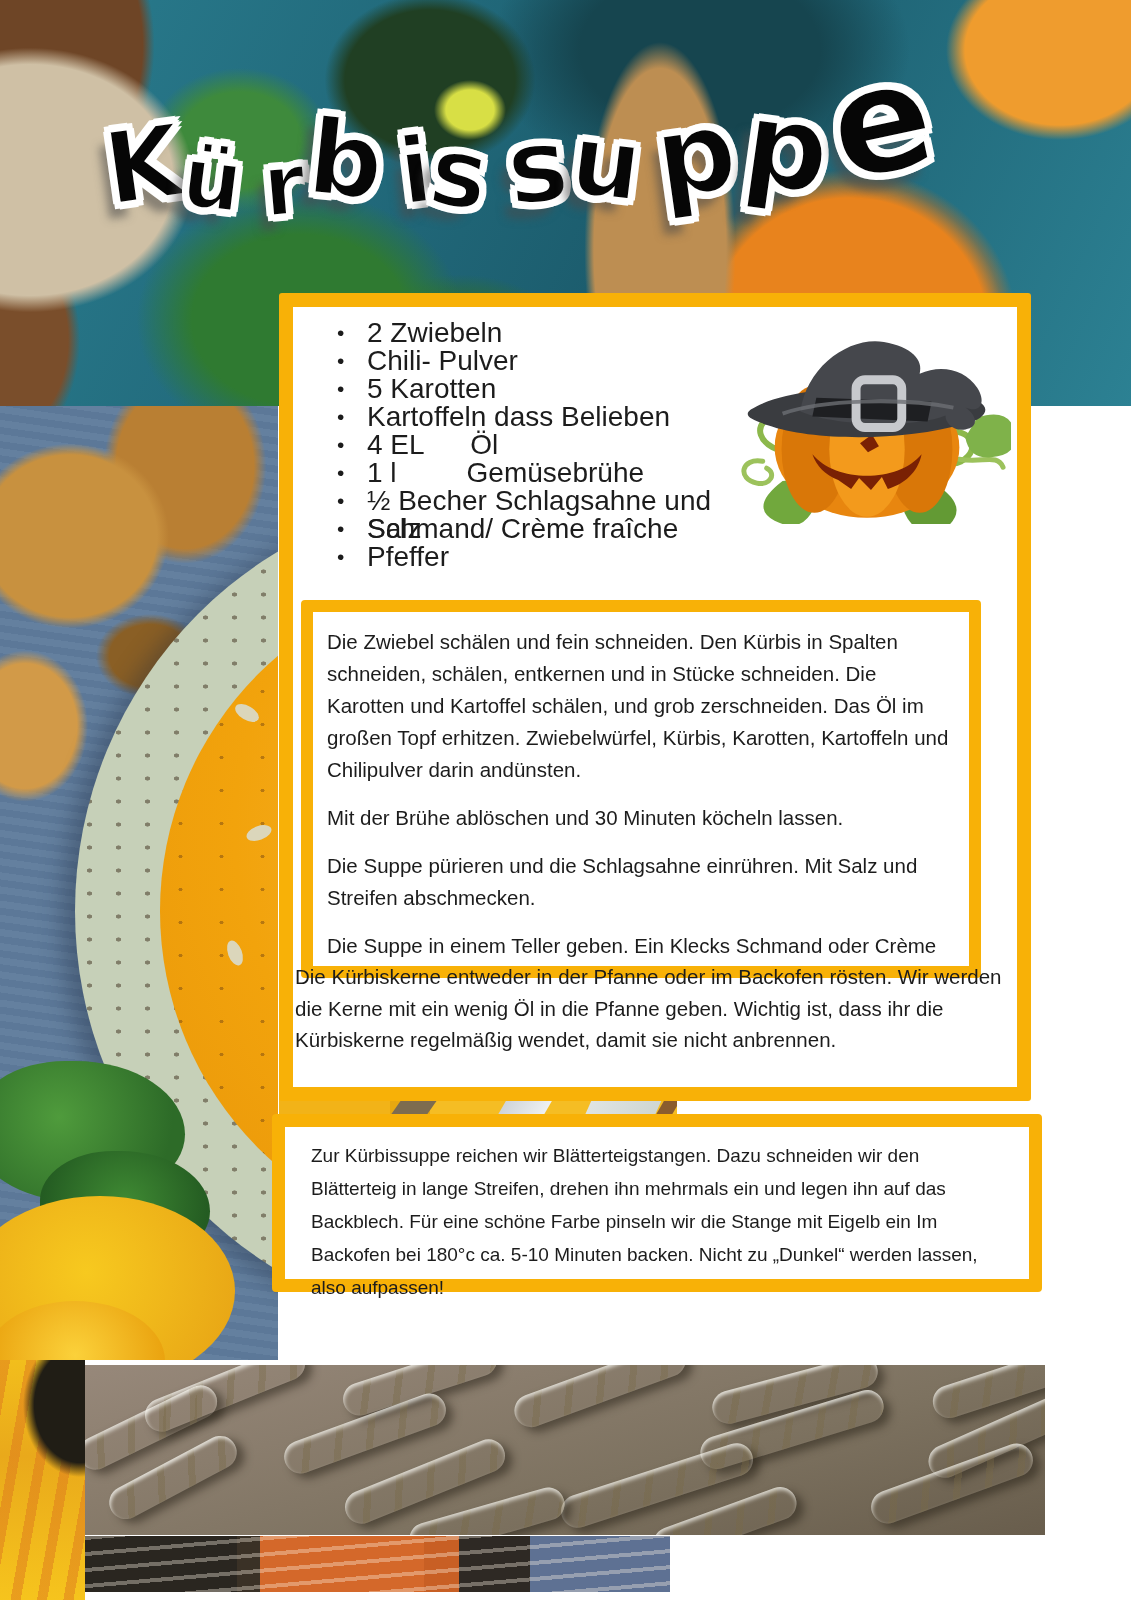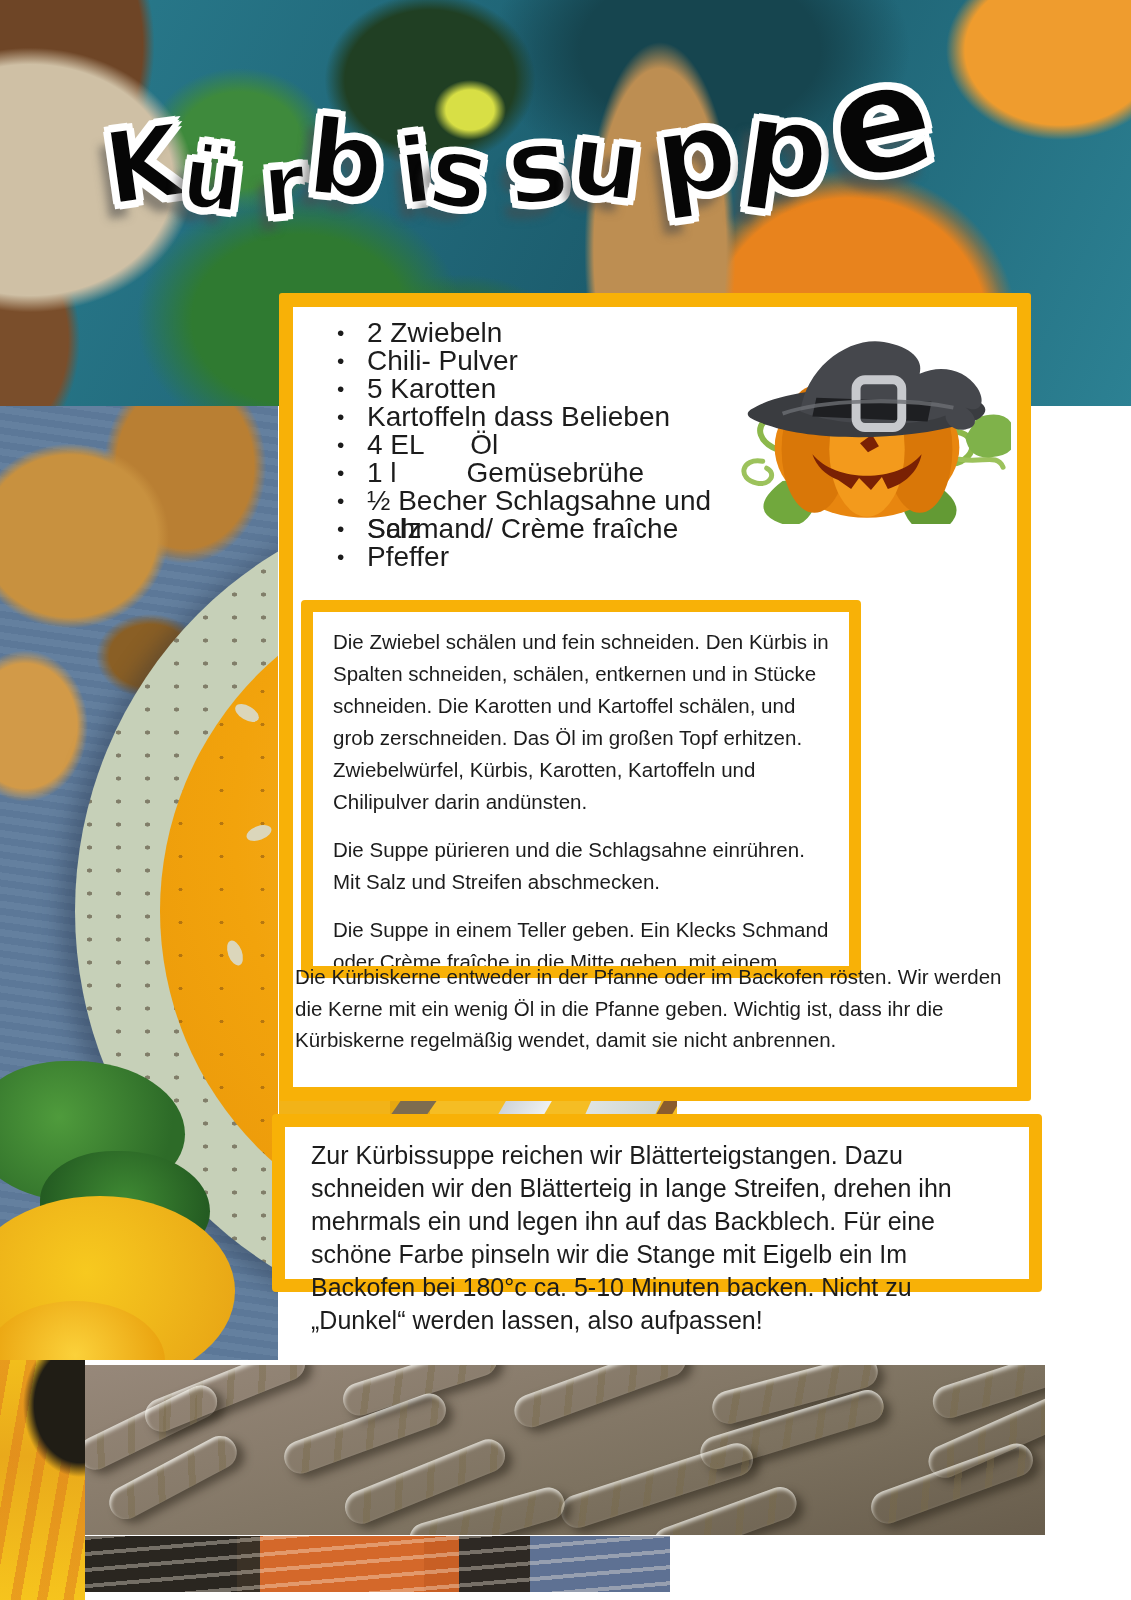--- a/index.html
+++ b/index.html
@@ -116,30 +116,30 @@
   .title span:nth-child(11){font-size:148px;transform:rotate(-12deg) translateY(-40px);}
 
   
   .box1{position:absolute;left:279px;top:293px;width:752px;height:808px;z-index:3;
     background:#fff;border:14px solid var(--accent,#f8b107);box-sizing:border-box;border-radius:3px;}
   .ingredients{position:absolute;left:0;top:12px;width:480px;margin:0;padding:0;list-style:none;}
   .ingredients li{position:relative;padding-left:74px;height:28px;line-height:28px;
     font-size:28px;white-space:pre-wrap;}
   .ingredients li::before{content:"•";position:absolute;left:44px;top:0;font-size:21px;}
   .pumpkin-clipart{position:absolute;left:430px;top:12px;width:288px;height:205px;}
-  .box-inner{position:absolute;left:8px;top:293px;width:560px;height:378px;box-sizing:border-box;
+  .box-inner{position:absolute;left:8px;top:293px;width:680px;height:378px;box-sizing:border-box;
     border:12px solid var(--accent,#f8b107);border-radius:4px;background:#fff;
-    padding:6px 16px 0 20px;overflow:hidden;}
+    padding:6px 16px 0 14px;overflow:hidden;}
   .box-inner p{margin:8px 0 16px;font-size:20.5px;line-height:32px;}
   .roast-note{position:absolute;left:2px;top:654px;width:726px;margin:0;
     font-size:20.5px;line-height:31.5px;}
   .box2{position:absolute;left:272px;top:1114px;width:770px;height:178px;z-index:3;
     background:#fff;border:13px solid var(--accent,#f8b107);box-sizing:border-box;border-radius:4px;
     padding:12px 20px 0 26px;}
-  .box2 p{margin:0;font-size:25px;line-height:33px;}
+  .box2 p{margin:0;font-size:19px;line-height:33px;}
 </style>
 </head>
 <body>
 
 <div class="page">
 
   <div class="photo-top"></div>
 
   <div class="photo-left">
     <div class="onions"></div>
@@ -230,20 +230,21 @@
       <path d="M90 133 C 114 162, 176 162, 200 133 C 196 152, 182 163, 166 168 L 160 156 L 149 169 L 137 157 L 129 168 L 116 159 C 103 154, 94 145, 90 133 Z" fill="#7a2104"></path>
       <path d="M28 88 C 70 60, 222 56, 258 80 C 270 87, 264 98, 244 102 C 180 121, 88 119, 46 104 C 28 98, 20 94, 28 88 Z" fill="#3a3c40"></path>
       <path d="M78 90 C 84 44, 128 14, 162 20 C 190 25, 202 38, 198 52 C 220 42, 244 48, 256 66 C 266 82, 258 92, 244 86 C 256 94, 258 106, 244 108 C 232 110, 224 102, 224 94 C 196 106, 116 106, 78 90 Z" fill="#45474c"></path>
       <path d="M94 76 L 210 80 L 206 100 L 90 95 Z" fill="#1e1f22"></path>
       <rect x="134" y="58" width="46" height="48" rx="9" fill="none" stroke="#c7c9cd" stroke-width="9"></rect>
       <path d="M60 92 C 100 78, 180 76, 232 86" fill="none" stroke="#6b6e73" stroke-width="4" opacity="0.8"></path>
     </svg>
 
     <div class="box-inner">
       <p>Die Zwiebel schälen und fein schneiden. Den Kürbis in Spalten schneiden, schälen, entkernen und in Stücke schneiden. Die Karotten und Kartoffel schälen, und grob zerschneiden.  Das Öl im großen Topf erhitzen. Zwiebelwürfel, Kürbis, Karotten, Kartoffeln und Chilipulver darin andünsten.</p>
+      <p>Mit der Brühe ablöschen und 30 Minuten köcheln lassen.</p>
       <p>Die Suppe pürieren und die Schlagsahne einrühren. Mit Salz und Streifen abschmecken.</p>
       <p>Die Suppe in einem Teller geben. Ein Klecks Schmand oder Crème fraîche in die Mitte geben, mit einem Hauch Kürbis Öl und den gerösteten Kürbiskernen verfeinern. Dazu reichen wir Blätterteigstangen</p>
     </div>
 
     <p class="roast-note">Die Kürbiskerne entweder in der Pfanne oder im Backofen rösten. Wir werden die Kerne mit ein wenig Öl in die Pfanne geben. Wichtig ist, dass ihr die Kürbiskerne regelmäßig wendet, damit sie nicht anbrennen.</p>
   </div>
 
   <div class="box2">
     <p>Zur Kürbissuppe reichen wir Blätterteigstangen. Dazu schneiden wir den Blätterteig in lange Streifen, drehen ihn mehrmals ein und legen ihn auf das Backblech. Für eine schöne Farbe pinseln wir die Stange mit Eigelb ein Im Backofen bei 180°c ca. 5-10 Minuten backen. Nicht zu „Dunkel“ werden lassen, also aufpassen!</p>
   </div>

